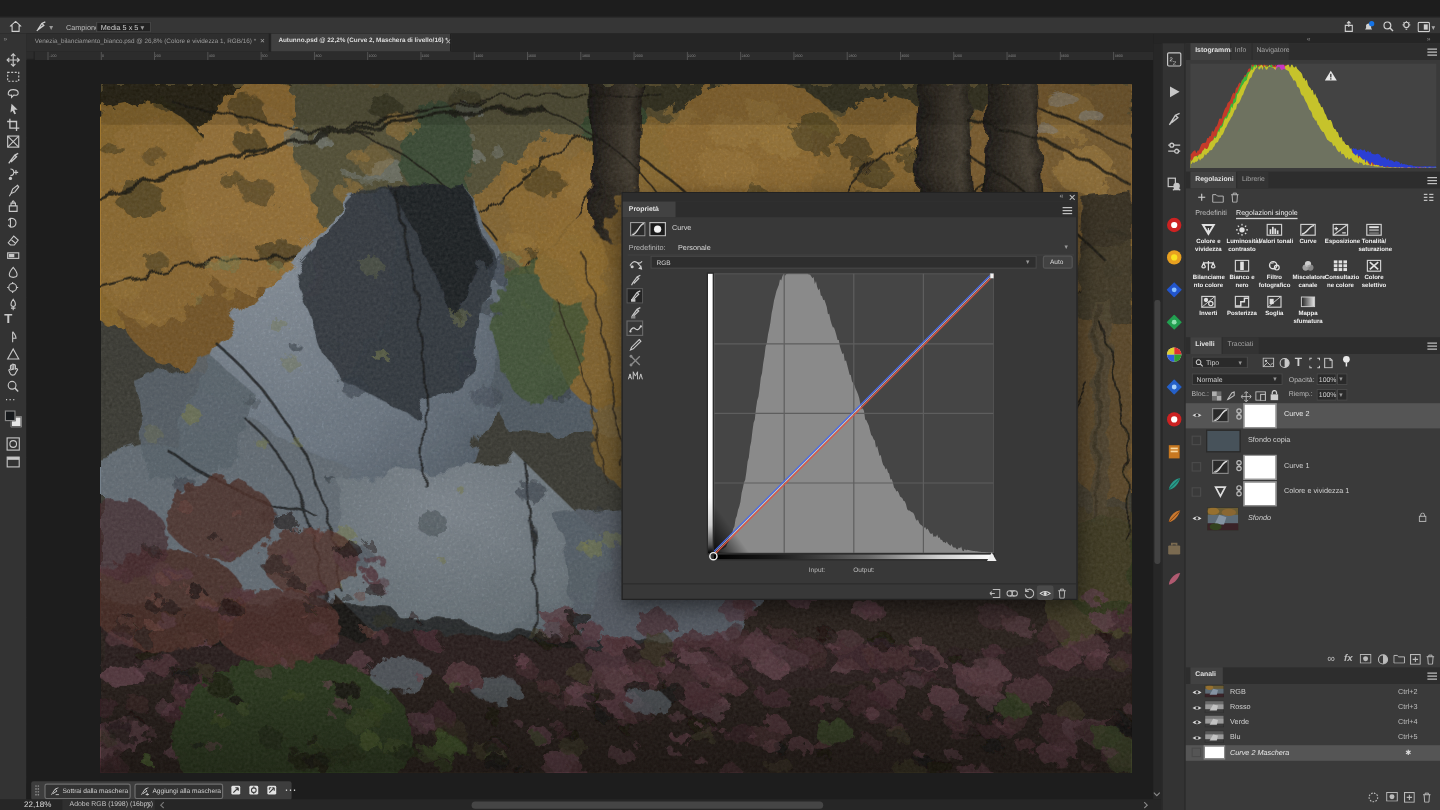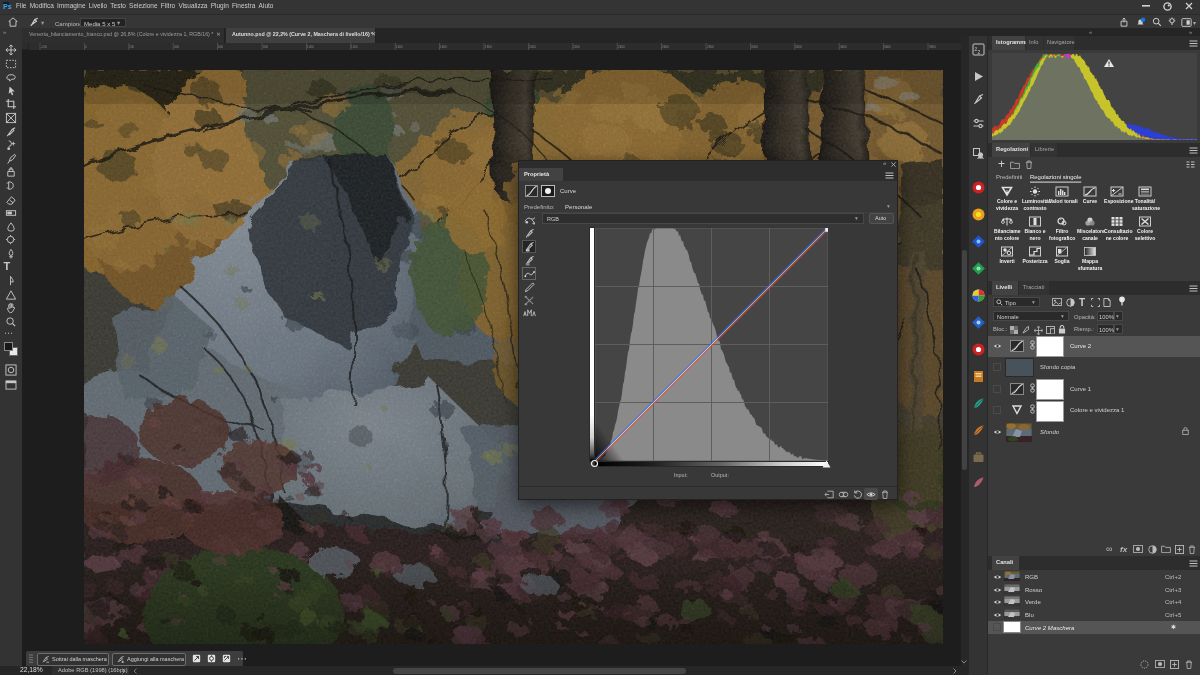--- a/index.html
+++ b/index.html
@@ -35,34 +35,20 @@
 #dock{position:absolute;left:968px;top:36px;width:20px;height:639px;background:#333333;border-left:1px solid #282828;border-right:1px solid #282828;}
 #rpanels{position:absolute;left:988px;top:36px;width:212px;height:639px;background:#3a3a3a;}
 #topstrip{position:absolute;left:961px;top:28px;width:239px;height:8px;background:#252525;}
 .hdr{position:absolute;left:0;width:212px;height:14px;background:#2d2d2d;}
 .ptab{position:absolute;top:0;height:14px;background:#333333;color:#a2a2a2;}
 .ptab.active{background:#424242;color:#e0e0e0;}
 </style></head>
 <body>
 <div id="app">
 
-<div id="menubar">
- <div id="pslogo">Ps</div>
- <div class="t" style="left:16px;top:2px;font-size:12px;transform:scale(.54);word-spacing:1.5px;color:#cccccc;">File Modifica Immagine Livello Testo Selezione Filtro Visualizza Plugin Finestra Aiuto</div>
- <svg class="abs" style="left:1142px;top:5px" width="8" height="3">
-        <rect width="8" height="1.6" fill="#d0d0d0"></rect>
-      </svg>
-      <svg class="abs" style="left:1163px;top:2px" width="9" height="9" viewBox="0 0 9 9">
-        <circle cx="4.5" cy="4.5" r="3.6" fill="none" stroke="#d0d0d0" stroke-width="1.4"></circle>
-        <circle cx="5.8" cy="3.4" r="1.1" fill="#d0d0d0"></circle>
-      </svg>
-      <svg class="abs" style="left:1185px;top:2px" width="8" height="8" viewBox="0 0 8 8">
-        <path d="M1 1 L7 7 M7 1 L1 7" stroke="#d0d0d0" stroke-width="1.3"></path>
-      </svg>
-</div>
 
 <div id="optbar">
  <svg class="abs" style="left:8px;top:2px;" width="10" height="10" viewBox="0 0 12 12">
         <path d="M6 1 L11 5.5 L9.5 5.5 L9.5 11 L2.5 11 L2.5 5.5 L1 5.5 Z" fill="none" stroke="#cfcfcf" stroke-width="1.1"></path>
       </svg>
  <svg class="abs" style="left:29px;top:2px;" width="10" height="10" viewBox="0 0 12 12">
         <path d="M10.5 1.5 L7 3 L3 9.5 L2 10.5 M7 3 L9 5 L3.5 9" stroke="#d0d0d0" stroke-width="1.3" fill="none"></path>
       </svg>
  <div class="t" style="left:41px;top:4px;font-size:8px;color:#9a9a9a;transform:scale(.8);">▾</div>
  <div class="t" style="left:55px;top:4.5px;font-size:11px;transform:scale(.55);color:#bcbcbc;">Campione:</div>

